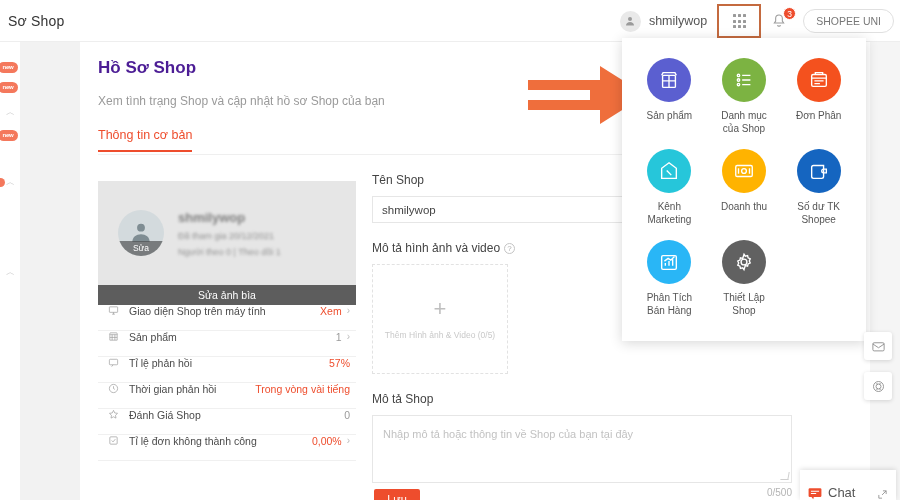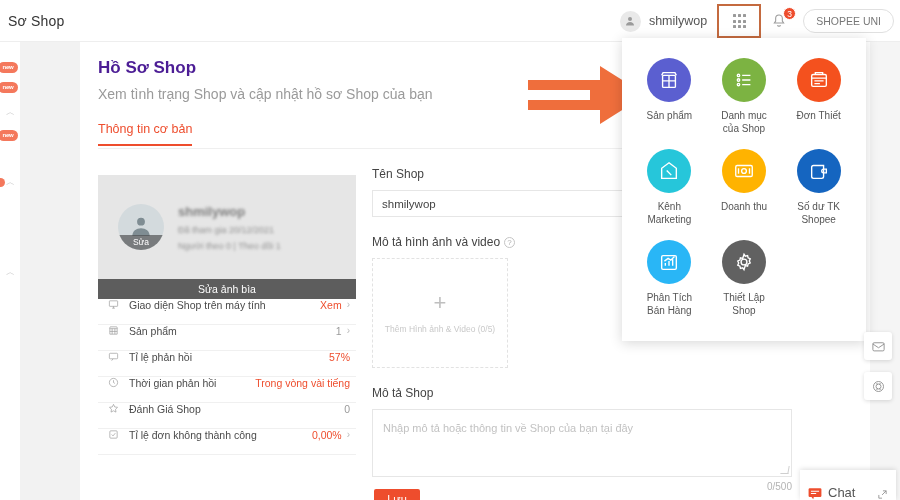--- a/index.html
+++ b/index.html
@@ -66,21 +66,21 @@
 
   .railgap { position: absolute; left: 20px; top: 42px; width: 60px; height: 458px; background: #f2f2f2; }
 
   
   .main {
     position: absolute; left: 80px; top: 42px; width: 790px; height: 458px;
     background: #ffffff;
   }
   .page-head { padding: 16px 0 0 18px; }
   .page-title { font-size: 17px; font-weight: bold; color: #4c1d95; }
-  .page-sub { font-size: 14px; color: #9a9a9a; margin-top: 8px; }
+  .page-sub { font-size: 12px; color: #9a9a9a; margin-top: 16px; }
 
   .tabs { margin: 17px 0 0 18px; border-bottom: 1px solid #efefef; width: 752px; height: 30px; }
   .tab {
     display: inline-block; font-size: 12.5px; color: #ee4d2d;
     padding-bottom: 8px; border-bottom: 2px solid #ee4d2d;
   }
 
   .body-cols { position: relative; margin-top: 18px; }
 
   
@@ -418,21 +418,21 @@
 của Shop</span>
       </div>
 
       <div class="dd-item">
         <span class="dd-circle" style="background: rgb(244, 81, 30);">
           <svg viewBox="0 0 24 24">
               <rect x="4" y="6" width="16" height="13" rx="1.5"></rect>
               <path d="M4 10h16M8 6V4h8v2M7 13h10M7 16h6"></path>
             </svg>
         </span>
-        <span class="dd-label">Đơn Thiết</span>
+        <span class="dd-label">Đơn Phân</span>
       </div>
 
       <div class="dd-item">
         <span class="dd-circle" style="background: rgb(38, 198, 218);">
           <svg viewBox="0 0 24 24">
               <path d="M12 3l8 6v11H4V9z"></path>
               <path d="M9.5 11.5l5 5M9.8 11.6h.01M14.3 16.3h.01"></path>
             </svg>
         </span>
         <span class="dd-label">Kênh

